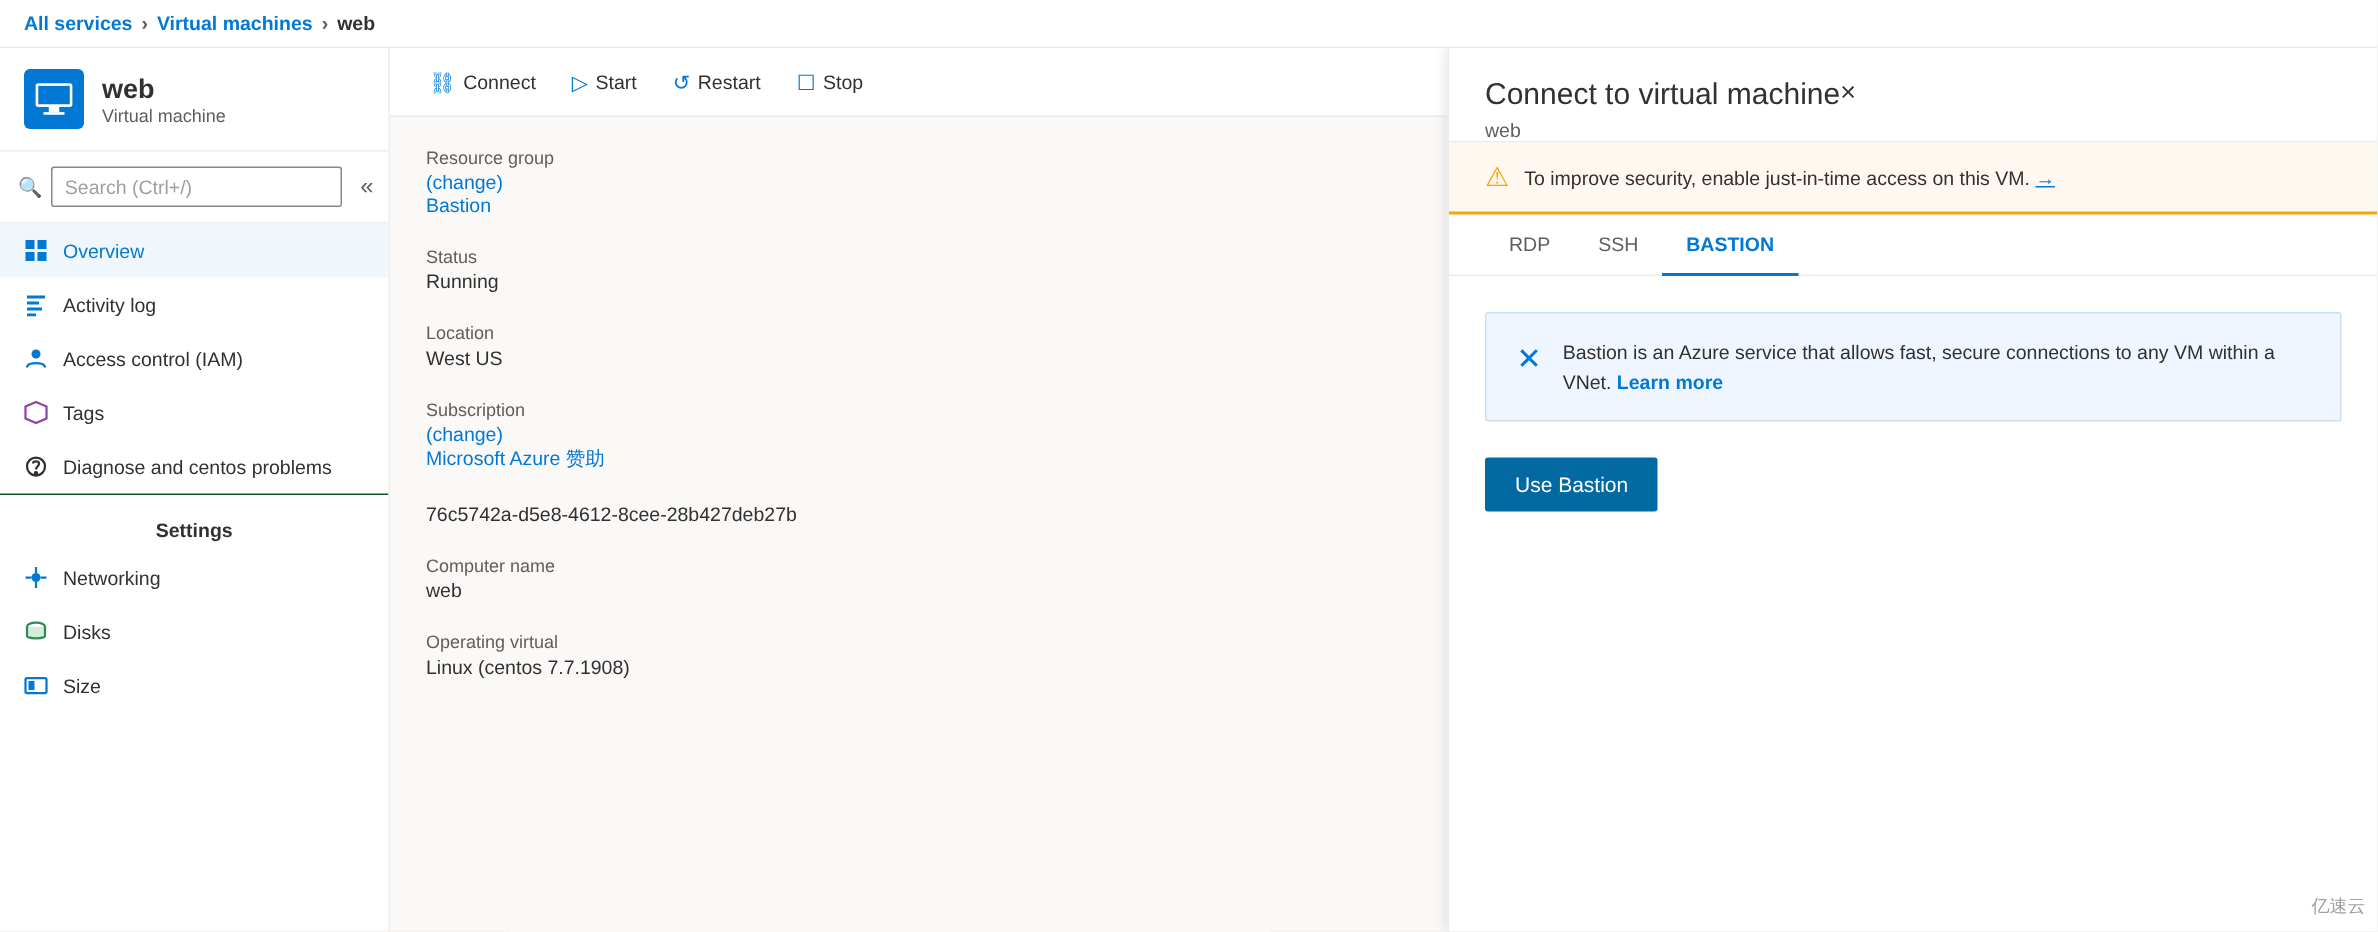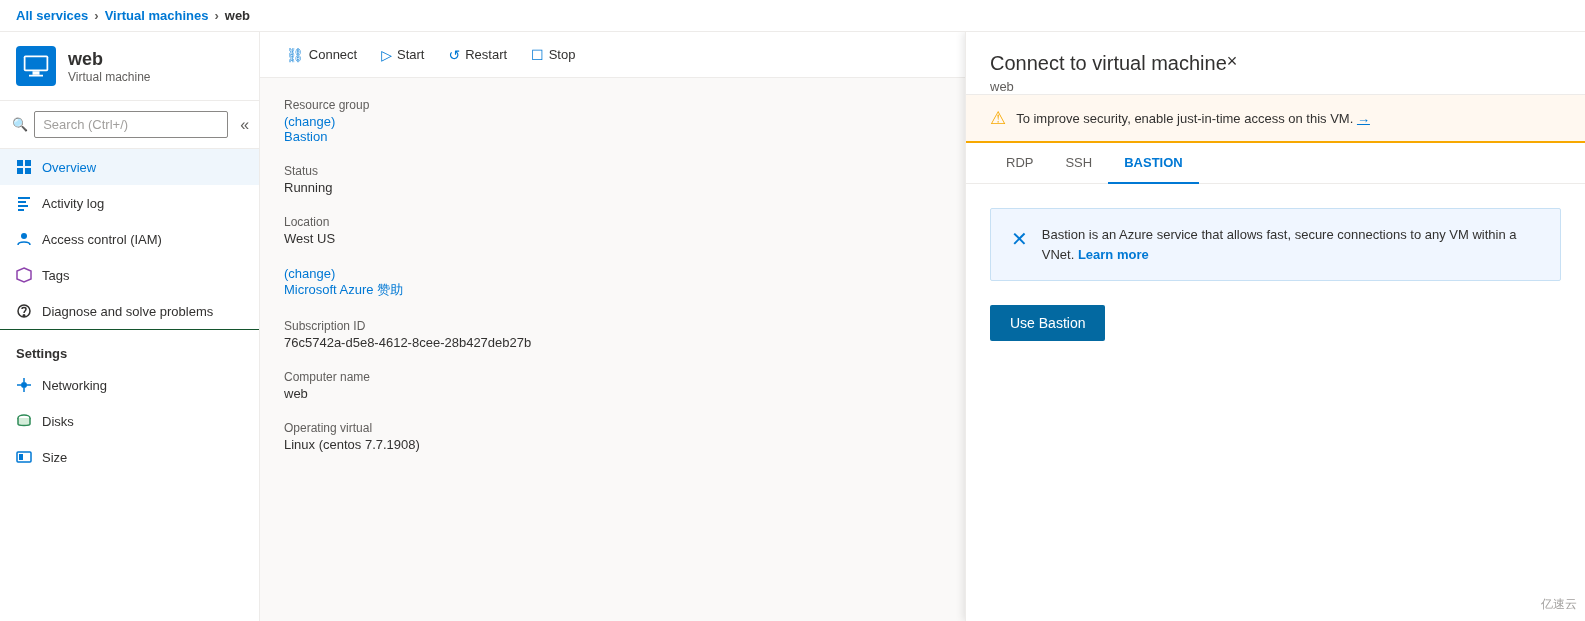--- a/index.html
+++ b/index.html
@@ -106,21 +106,21 @@
         <div class="vm-subtitle">Virtual machine</div>
       </div>
     </div>
 
     <div class="search-bar">
       <span style="color:#a19f9d;">🔍</span>
       <input class="search-input" type="text" placeholder="Search (Ctrl+/)" style="">
       <button class="collapse-btn">«</button>
     </div>
 
-    <div class="nav-list" style="position:relative;">
+    <div class="nav-list" style="position:relative;text-align:center;">
       <div class="nav-item active">
         <span class="icon">
           <svg width="16" height="16" viewBox="0 0 16 16" fill="#0078d4">
               <rect x="1" y="1" width="6" height="6"></rect>
               <rect x="9" y="1" width="6" height="6"></rect>
               <rect x="1" y="9" width="6" height="6"></rect>
               <rect x="9" y="9" width="6" height="6"></rect>
             </svg>
         </span>
         <span>Overview</span>
@@ -154,21 +154,21 @@
         <span>Tags</span>
       </div>
       <div class="nav-item">
         <span class="icon">
           <svg width="16" height="16" viewBox="0 0 16 16" fill="none" stroke="#323130" stroke-width="1.5">
               <circle cx="8" cy="8" r="6"></circle>
               <path d="M6 6 C6 4 10 4 10 6 C10 8 8 8 8 10" stroke-width="1.5"></path>
               <circle cx="8" cy="12.5" r="0.8" fill="#323130"></circle>
             </svg>
         </span>
-        <span>Diagnose and solve problems</span>
+        <span>Diagnose and centos problems</span>
       </div>
 
       <div class="nav-section-title">Settings</div>
 
       <div class="nav-item">
         <span class="icon">
           <svg width="16" height="16" viewBox="0 0 16 16" fill="#0078d4">
               <circle cx="8" cy="8" r="3"></circle>
               <line x1="8" y1="1" x2="8" y2="5" stroke="#0078d4" stroke-width="1.5"></line>
               <line x1="8" y1="11" x2="8" y2="15" stroke="#0078d4" stroke-width="1.5"></line>
@@ -231,28 +231,28 @@
       </div>
       <div class="detail-section">
         <div class="detail-label">Status</div>
         <div class="detail-value">Running</div>
       </div>
       <div class="detail-section">
         <div class="detail-label">Location</div>
         <div class="detail-value">West US</div>
       </div>
       <div class="detail-section">
+        <div class="detail-label">Subscription</div>
         <div class="detail-value">
           <a href="#">(change)</a>
           <br>
           <a href="#">Microsoft Azure 赞助</a>
         </div>
       </div>
       <div class="detail-section">
-        <div class="detail-label">Subscription ID</div>
         <div class="detail-value">76c5742a-d5e8-4612-8cee-28b427deb27b</div>
       </div>
       <div class="detail-section">
         <div class="detail-label">Computer name</div>
         <div class="detail-value">web</div>
       </div>
       <div class="detail-section">
         <div class="detail-label">Operating virtual</div>
         <div class="detail-value">Linux (centos 7.7.1908)</div>
       </div>

